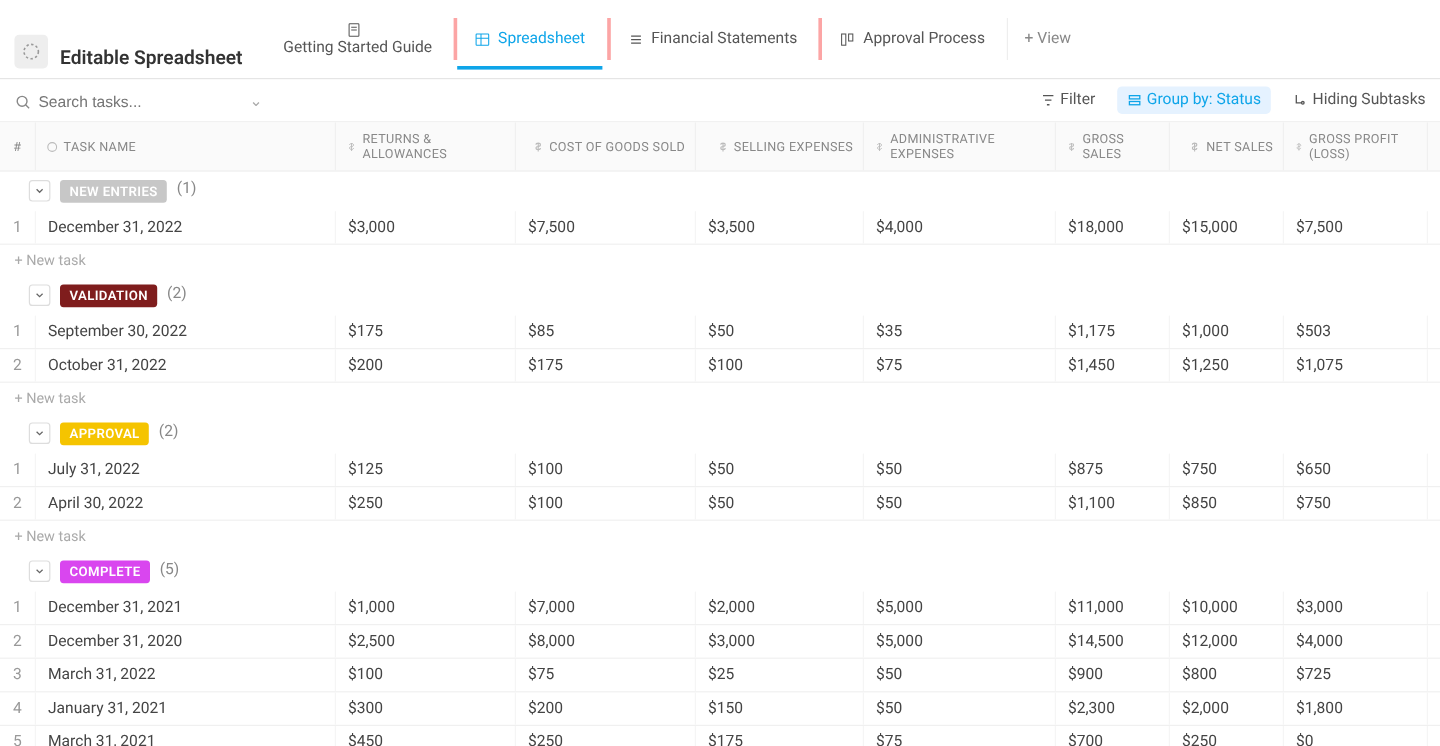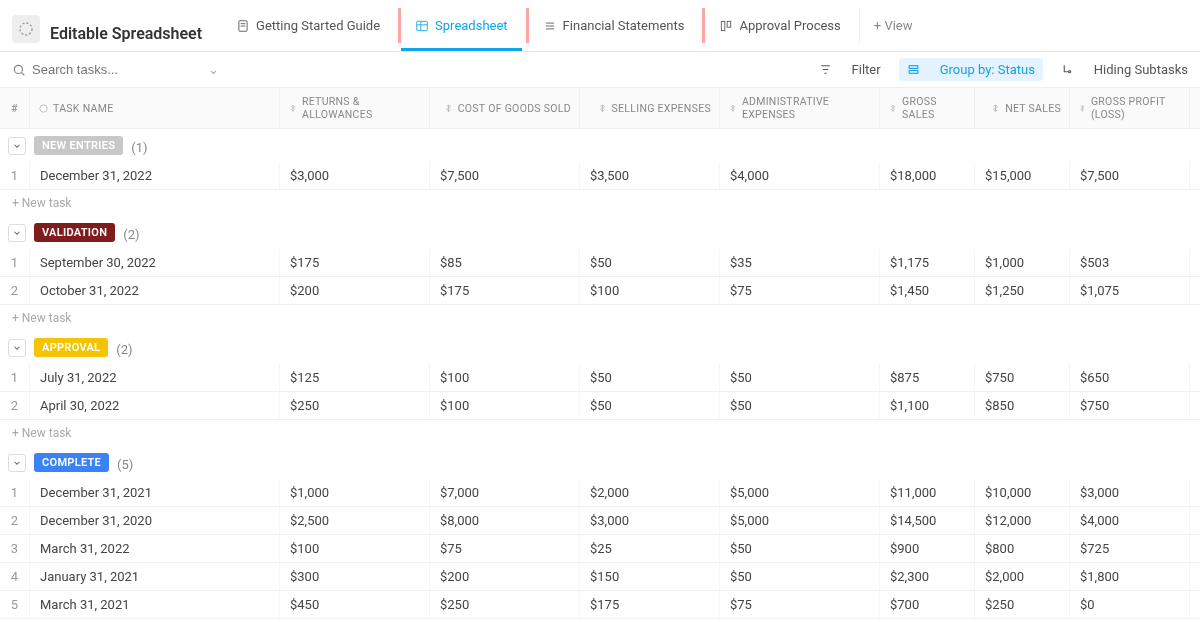--- a/index.html
+++ b/index.html
@@ -4,51 +4,51 @@
 <style>
   * { box-sizing: border-box; margin: 0; padding: 0; }
   body { font-family: -apple-system, BlinkMacSystemFont, "Segoe UI", Roboto, sans-serif; font-size: 13px; color: #333; background: #fff; }
 
   .header { display: flex; align-items: flex-end; padding: 8px 12px; border-bottom: 1px solid #e5e5e5; }
   .app-icon { width: 28px; height: 28px; background: #eee; border-radius: 4px; margin-right: 10px; display:flex; align-items:center; justify-content:center; }
   .app-icon svg { width:16px;height:16px;stroke:#999; fill:none; stroke-width:2;}
   .app-title { font-weight: 600; font-size: 16px; color: #333; margin-right: 20px; }
   .tabs { display: flex; align-items: center; gap: 4px; }
   .tab { display: flex; align-items: center; padding: 10px 14px; color: #555; cursor: pointer; border-left:3px solid #fca5a5; position: relative; }
-  .tab:first-child{border-left:none;}
+  .tab:first-child{border-left:none;flex-direction:column;}
   .tab.active { color: #0ea5e9; }
   .tab.active::after { content:''; position:absolute; left:0; right:0; bottom:-8px; height:3px; background:#0ea5e9; }
   .tab-icon { width:14px; height:14px; margin-right:6px; display:inline-block; }
   .tab-icon svg { width:14px; height:14px; stroke:currentColor; fill:none; stroke-width:1.5;}
   .add-view { color:#888; padding:10px 14px; cursor:pointer; border-left:1px solid #eee;}
 
   .toolbar { display: flex; align-items: center; padding: 6px 12px; border-bottom: 1px solid #eee; }
   .search-box { display:flex; align-items:flex-end; color:#aaa; flex:0 0 200px; }
   .search-box svg { width:14px;height:14px; stroke:#888; fill:none; stroke-width:2; margin-right:6px;}
   .search-box input { border:none; outline:none; font-size:13px; flex:1; color:#666;}
   .chevron { margin-left:auto; margin-right:8px; color:#aaa;}
   .toolbar-right { margin-left:auto; display:flex; align-items:center; gap:18px; color:#555;}
-  .toolbar-right .item{display:flex; align-items:center; gap:20px; cursor:pointer;}
+  .toolbar-right .item{display:flex; align-items:center; gap:4px; cursor:pointer;}
   .toolbar-right .item.grp{ background:#e5f2ff; color:#0ea5e9; padding:4px 8px; border-radius:4px;}
   .toolbar-right svg{width:13px;height:13px;stroke:currentColor;fill:none;stroke-width:2;}
 
   .table-header { display: grid; grid-template-columns: 30px 250px 150px 150px 140px 160px 95px 95px 120px; background:#fafafa; border-bottom:1px solid #eee;}
   .th { padding:7px 8px; font-size:10.5px; color:#888; text-transform:uppercase; letter-spacing:0.3px; display:flex; align-items:center; gap:4px; border-right:1px solid #f0f0f0;}
   .th:first-child{justify-content:center;}
   .th svg{width:11px;height:11px; stroke:#bbb; fill:none; stroke-width:2;}
   .th.num{justify-content:flex-end;}
 
-  .group-row { display:flex; align-items:flex-end; padding:7px 8px; gap:8px;}
+  .group-row { display:flex; align-items:flex-start; padding:7px 24px; gap:8px;}
   .toggle { width:18px; height:18px; border:1px solid #ddd; border-radius:3px; display:flex; align-items:center; justify-content:center; cursor:pointer; background:#fff;}
   .toggle svg{width:10px;height:10px; stroke:#666; fill:none; stroke-width:2.5;}
   .badge { font-size:11px; font-weight:600; color:#fff; padding:3px 8px; border-radius:3px; text-transform:uppercase; letter-spacing:0.3px;}
   .badge.new{background:#c7c7c7;}
   .badge.validation{background:#7f1d1d;}
   .badge.approval{background:#f5c400;}
-  .badge.complete{background:#3b82f6;}
+  .badge.complete{background:#d946ef;}
   .count{color:#888;}
 
   .data-row { display:grid; grid-template-columns: 30px 250px 150px 150px 140px 160px 95px 95px 120px; border-bottom:1px solid #f0f0f0;}
   .cell { padding:6px 10px; color:#444; border-right:1px solid #f5f5f5; overflow:hidden; text-overflow:ellipsis; white-space:nowrap;}
   .cell.idx{ text-align:center; color:#999;}
   .new-task{ color:#aaa; font-size:12px; padding:6px 12px; cursor:pointer;}
 </style>
 </head>
 <body>
 

